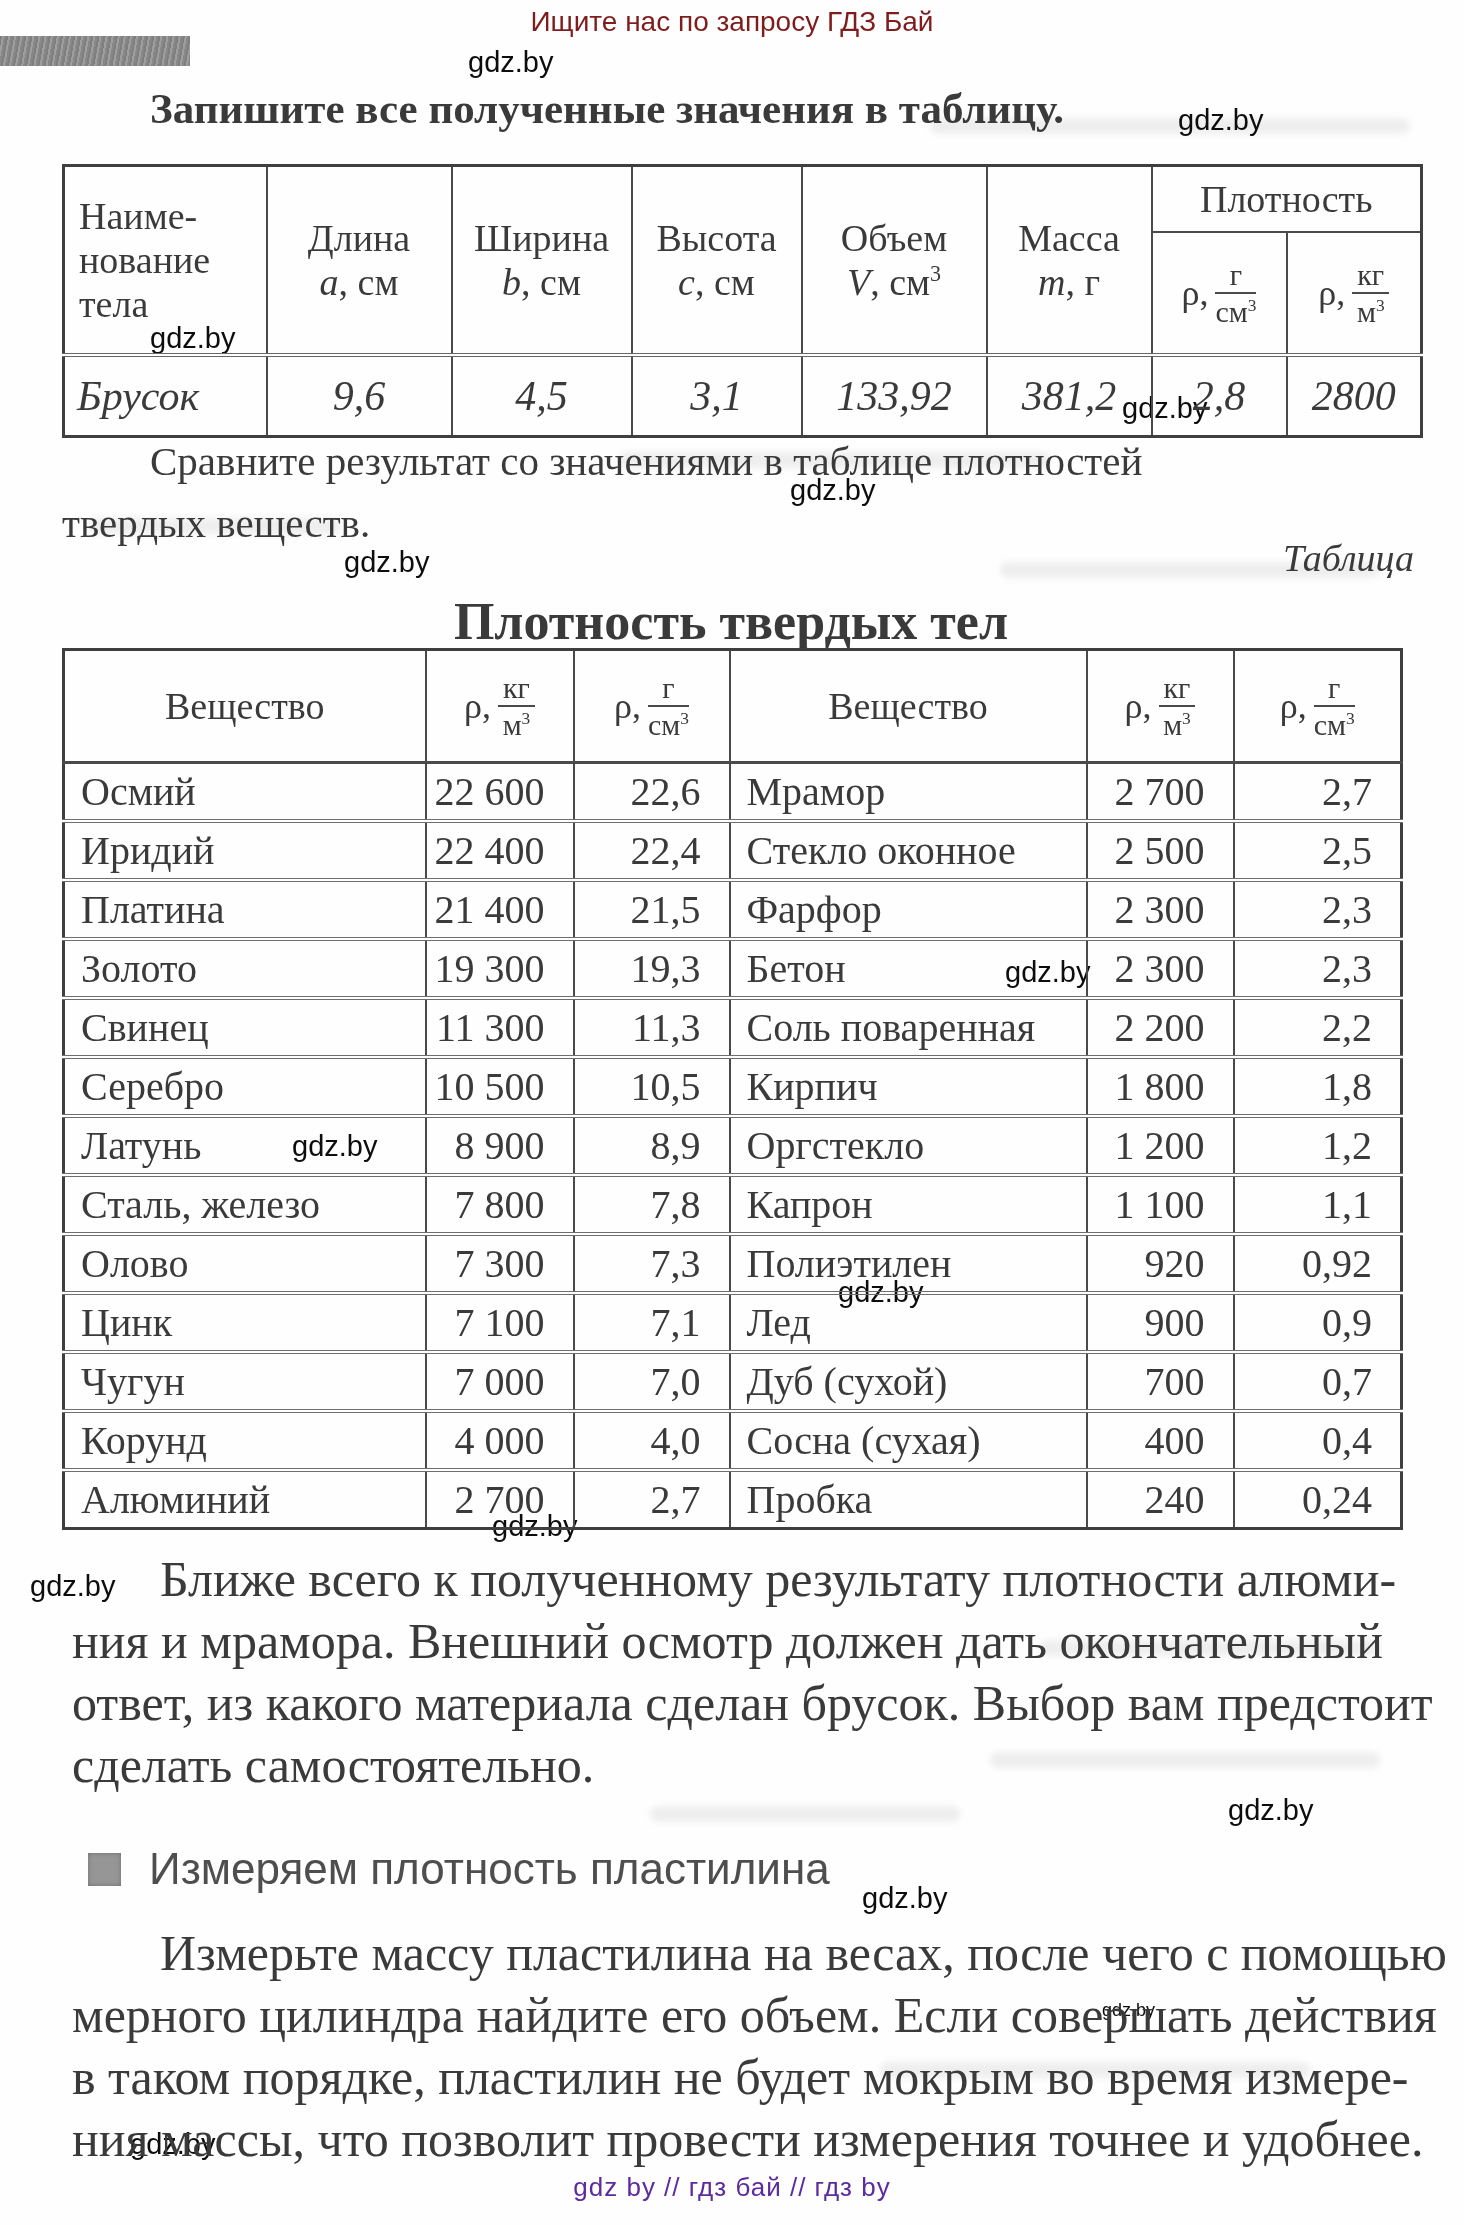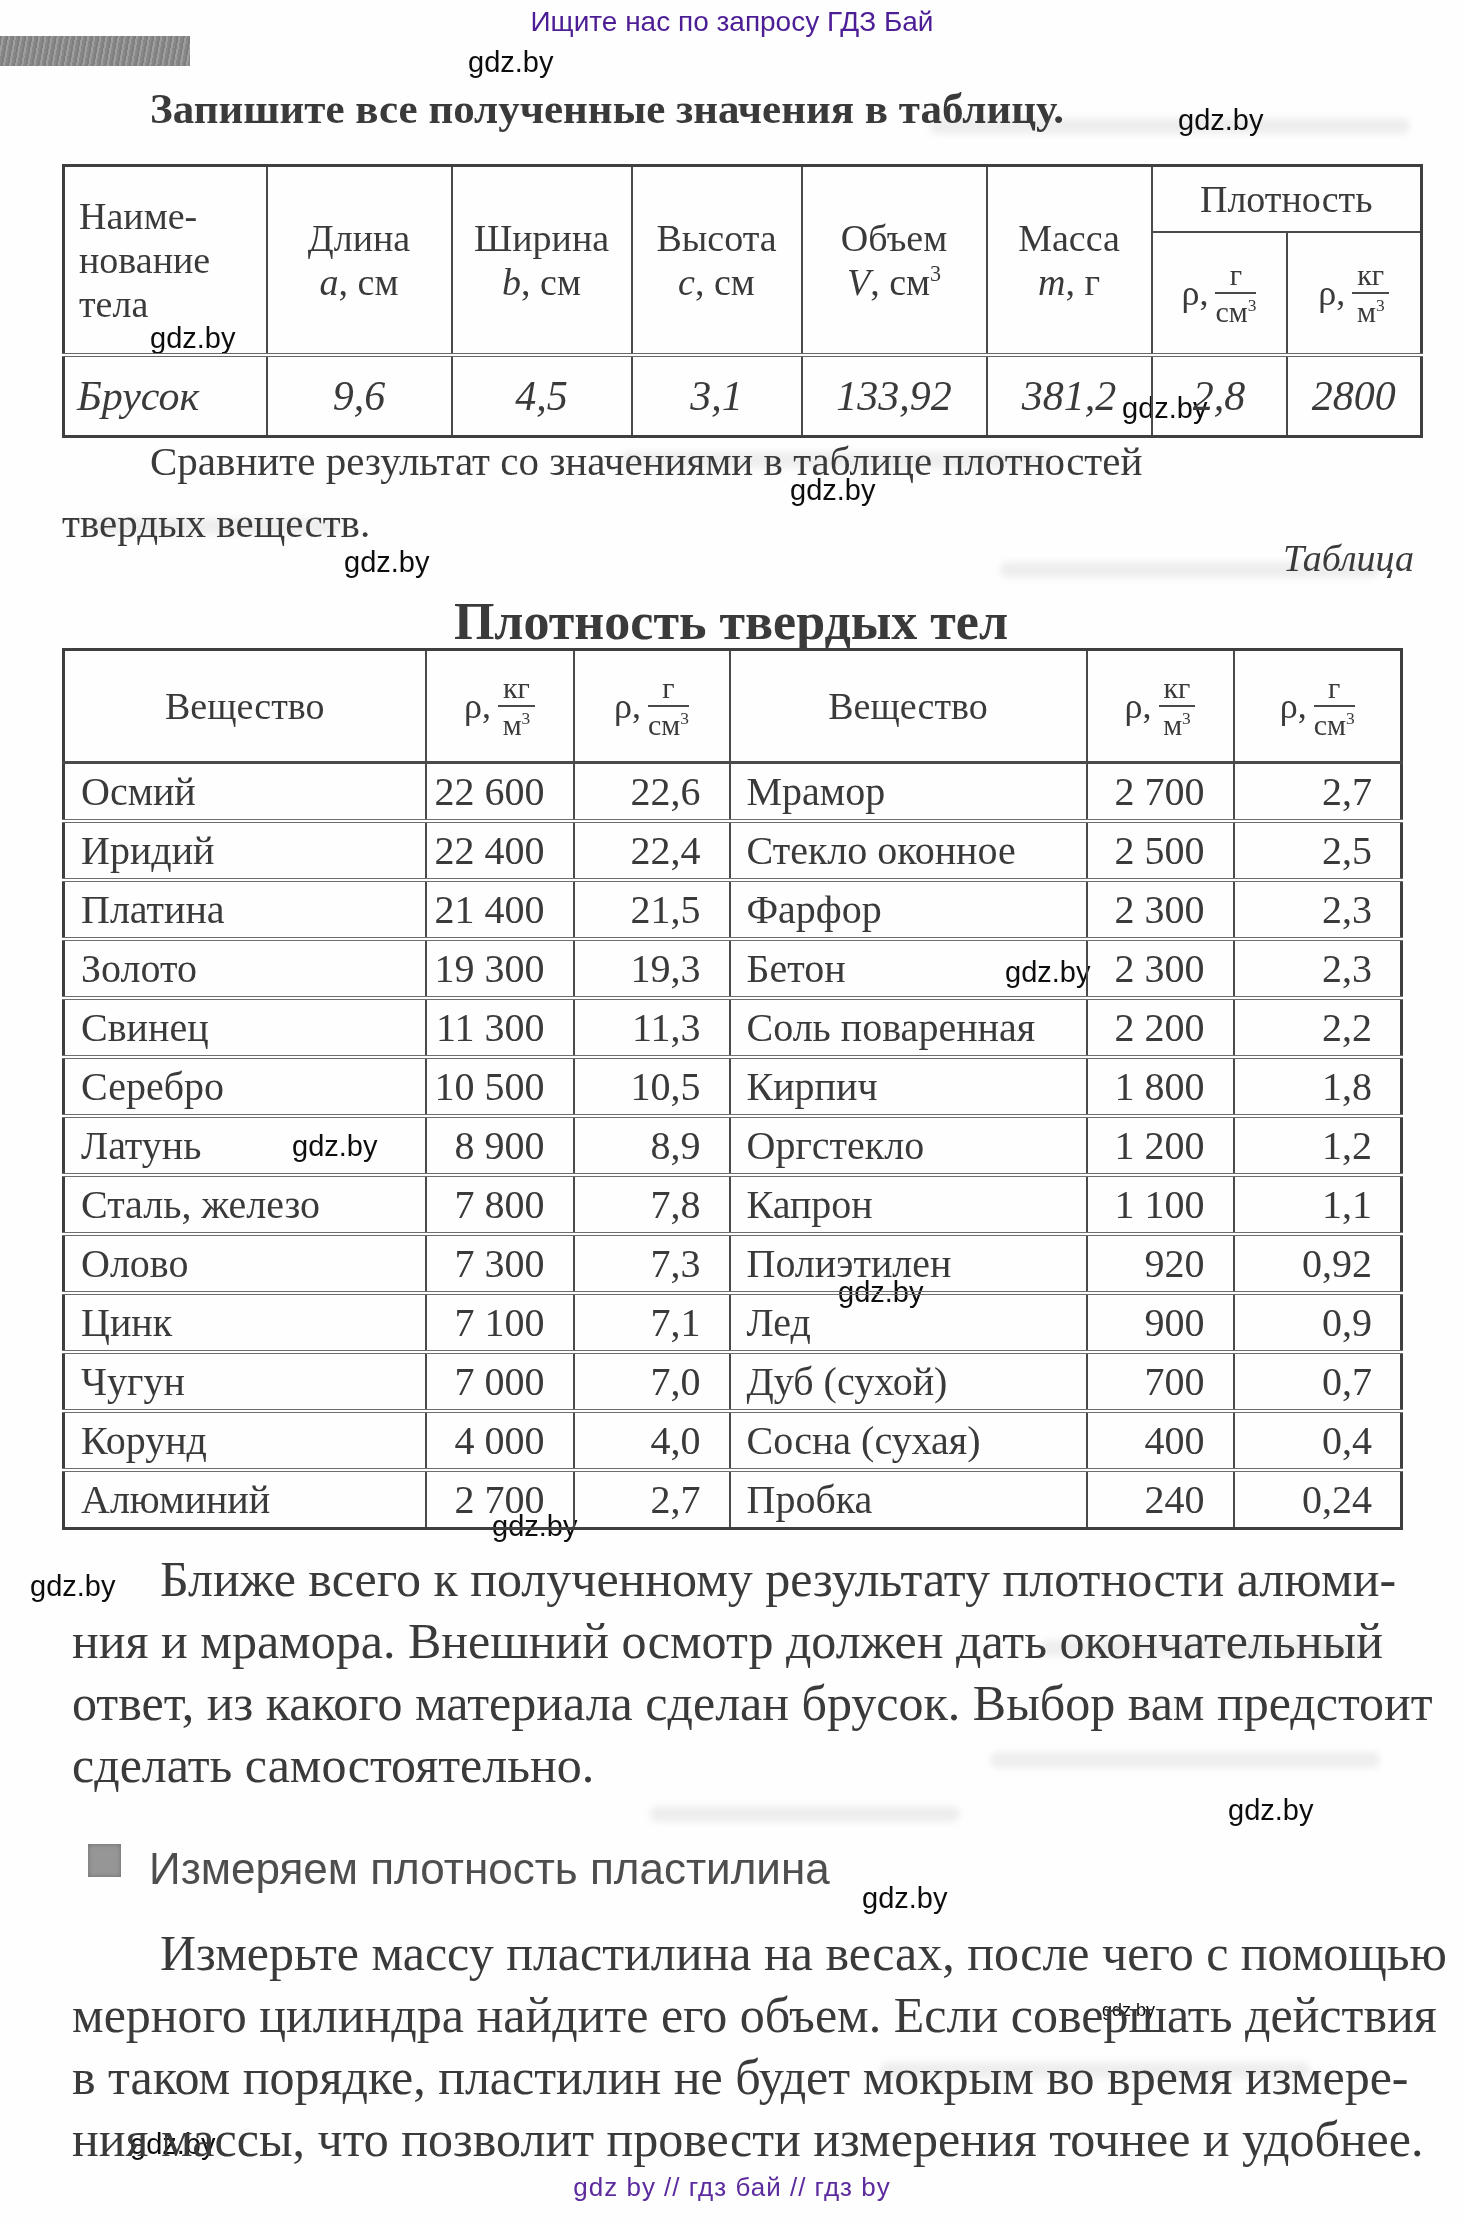--- a/index.html
+++ b/index.html
@@ -3,21 +3,21 @@
 <meta charset="utf-8">
 <style>
   html,body{margin:0;padding:0;background:#ffffff;}
   #page{position:relative;width:1464px;height:2225px;background:#fefefe;overflow:hidden;
         font-family:"Liberation Serif",serif;color:#3a3a3a;}
 
   
   .ghost{position:absolute;height:16px;border-radius:8px;background:rgba(100,100,100,.10);filter:blur(3px);}
 
   .promo{position:absolute;top:6px;left:0;width:100%;text-align:center;
-         font-family:"Liberation Sans",sans-serif;font-size:28px;color:#4c1d95;}
+         font-family:"Liberation Sans",sans-serif;font-size:28px;color:#7f1d1d;}
 
   .blob{position:absolute;left:0;top:36px;width:190px;height:30px;
         background:repeating-linear-gradient(100deg,#7f7f7f 0 2px,#9e9e9e 2px 4px,#888 4px 6px);
         filter:blur(.5px);}
 
   .wm{position:absolute;font-family:"Liberation Sans",sans-serif;color:#0d0d0d;font-size:29px;white-space:nowrap;}
   .wm.small{font-size:18px;}
 
   .heading{position:absolute;left:150px;top:84px;font-size:43px;font-weight:bold;}
 
@@ -51,21 +51,21 @@
   .rho-wrap{display:inline-flex;align-items:center;justify-content:center;}
   .rho{font-size:36px;margin-right:7px;}
   .frac{display:inline-block;text-align:center;font-size:30px;line-height:1.05;vertical-align:middle;}
   .fnum{display:block;border-bottom:2px solid #4a4a4a;padding:0 5px 2px;}
   .fden{display:block;padding-top:2px;}
 
   .para{position:absolute;left:72px;width:1390px;font-size:50px;line-height:62px;}
   .concl{top:1548px;}
   .proc{top:1922px;}
 
-  .section-head{position:absolute;left:88px;top:1844px;display:flex;align-items:flex-start;
+  .section-head{position:absolute;left:88px;top:1844px;display:flex;align-items:center;
                 font-family:"Liberation Sans",sans-serif;color:#4e4e4e;font-size:44px;}
   .sq{width:33px;height:33px;background:#969696;box-shadow:inset 0 0 5px #6f6f6f;margin-right:28px;flex:0 0 auto;}
 
   .footer{position:absolute;left:0;top:2172px;width:100%;text-align:center;
           font-family:"Liberation Sans",sans-serif;font-size:26px;color:#5c2b9e;letter-spacing:1px;}
 </style>
 </head>
 <body>
 
 <div id="page">

